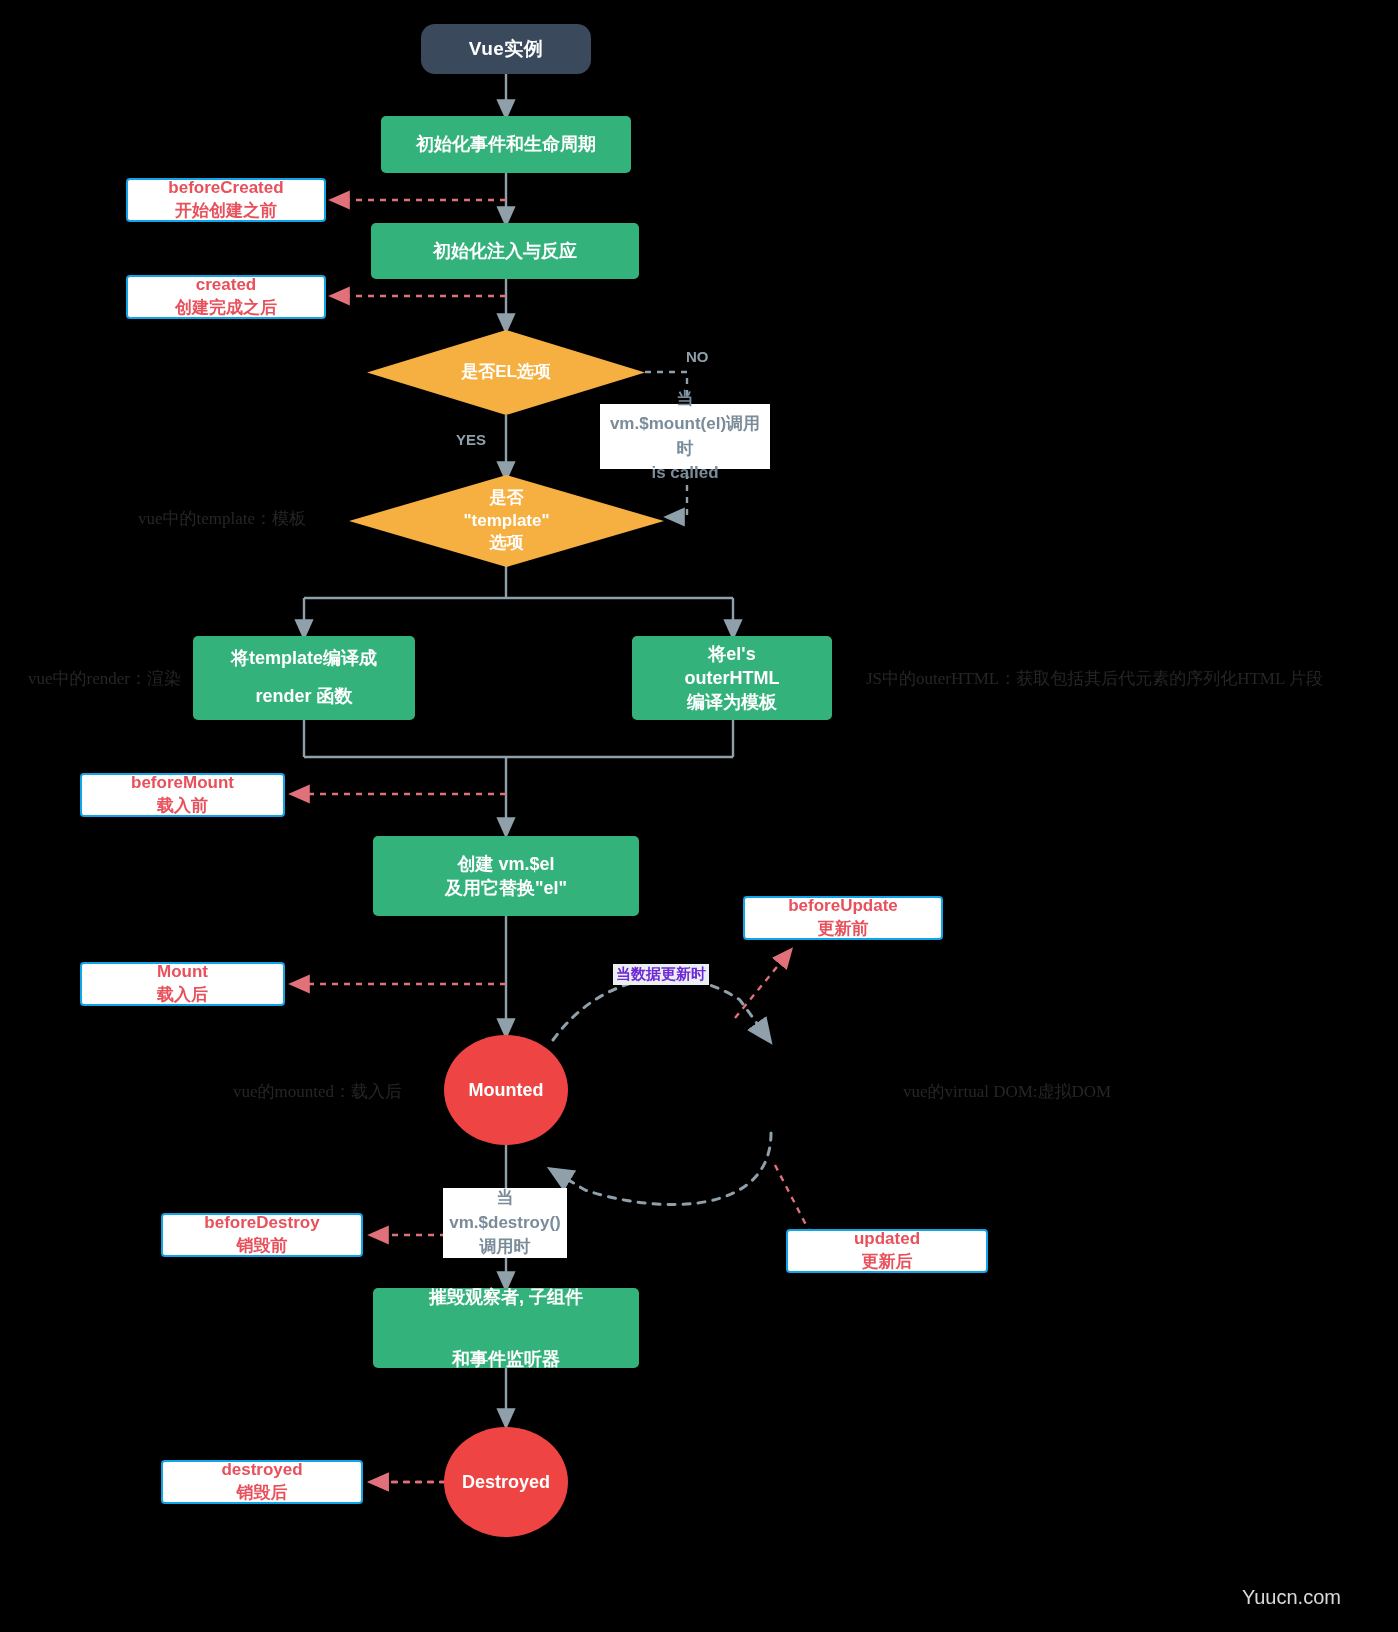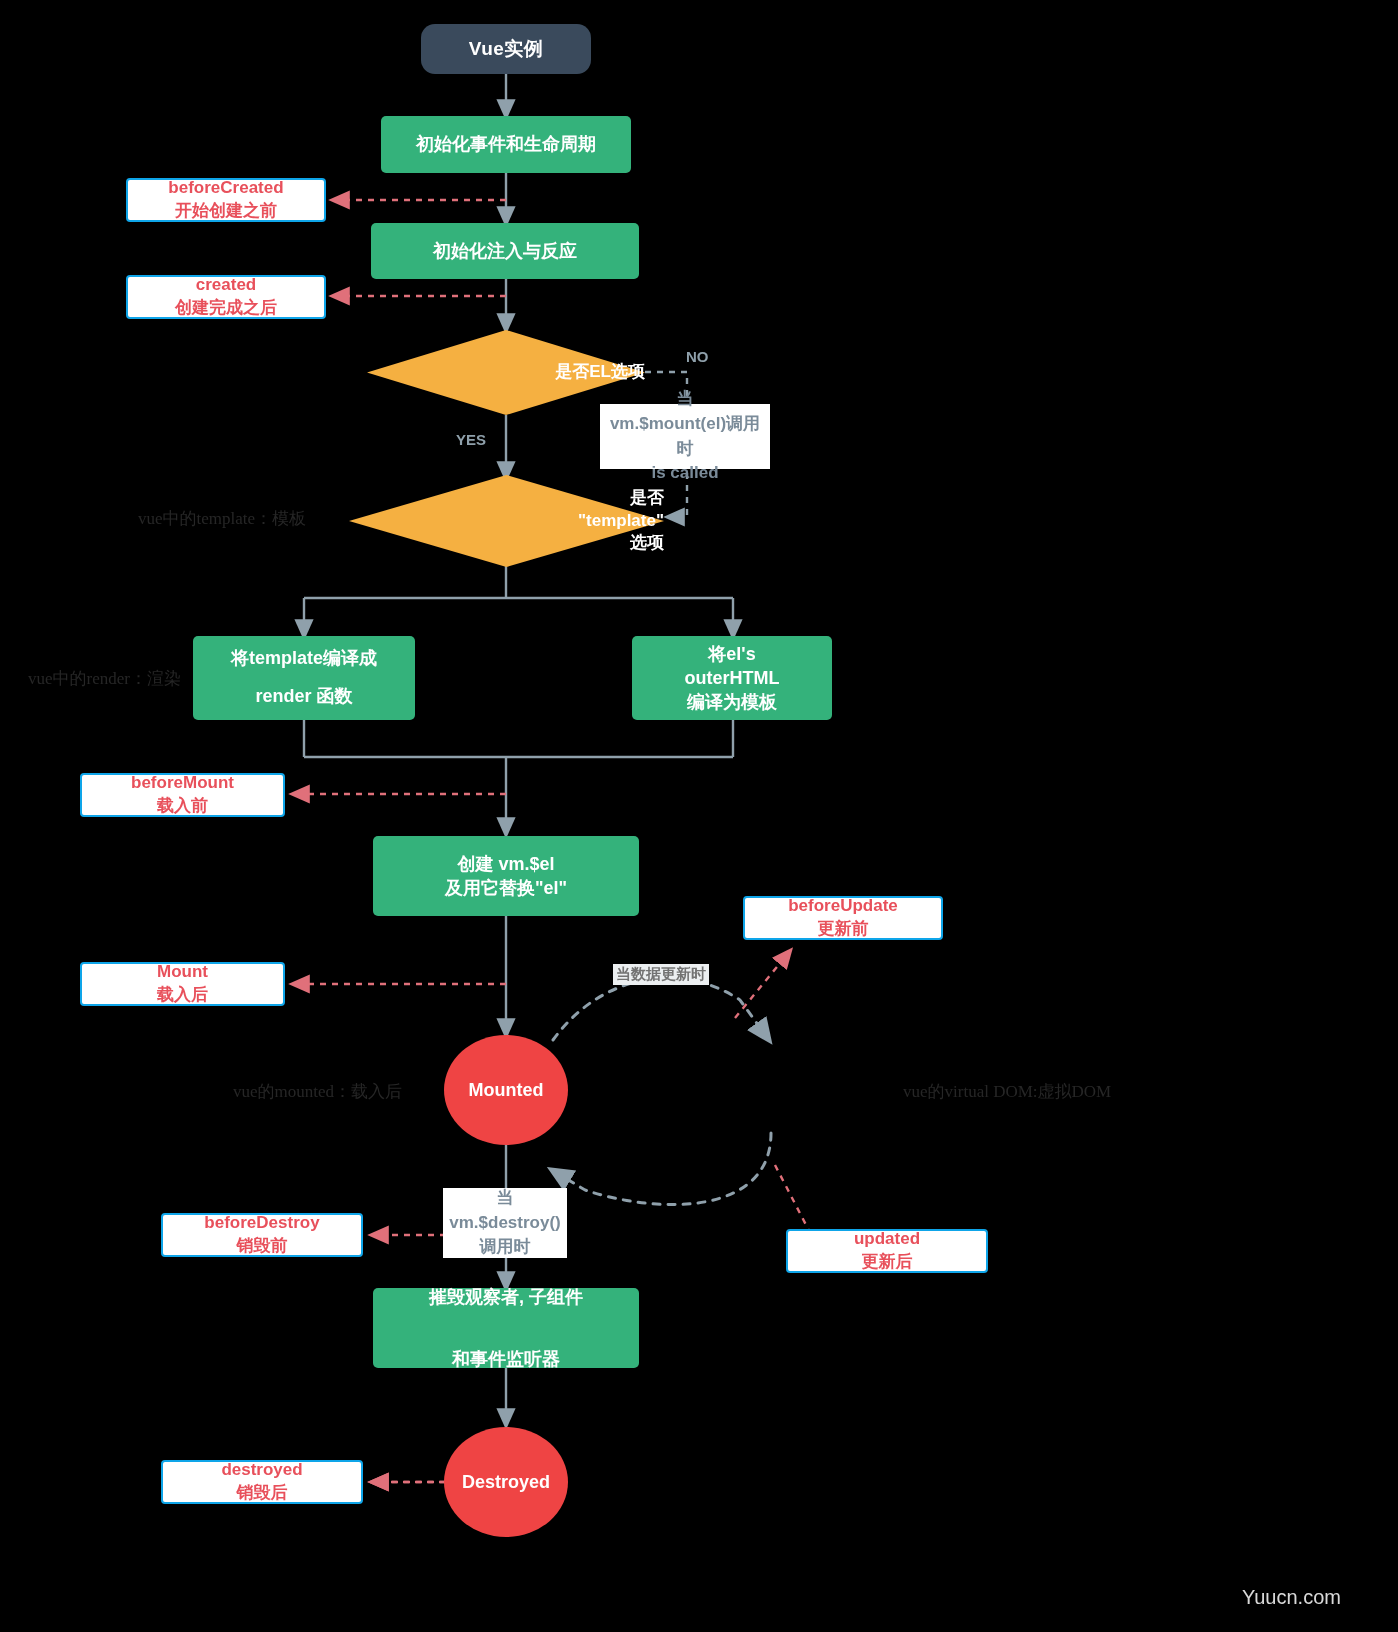--- a/index.html
+++ b/index.html
@@ -18,36 +18,36 @@
   .n-root { background:#3a4a5c; color:#fff; border-radius:14px;
             font-size:19px; letter-spacing:.5px; }
 
   
   .n-green { background:#34b27b; color:#fff; border-radius:5px; font-size:18px; }
 
   
   .n-diamond { color:#fff; font-size:17px; }
   .n-diamond .dshape { position:absolute; inset:0; background:#f5b041;
         clip-path:polygon(50% 0%,100% 50%,50% 100%,0% 50%); }
-  .n-diamond .dlabel { position:relative; z-index:2; width:100%;text-align:right; }
+  .n-diamond .dlabel { position:relative; z-index:2; width:100%; }
 
   
   .n-hook { background:#fff; border:2px solid #0ea5e9; border-radius:4px;
             color:#e8505b; font-size:17px; }
   .n-hook .cn { color:#e8505b; }
 
   
   .n-circle { background:#ef4444; color:#fff; border-radius:50%; font-size:18px; }
 
   
   .n-note { background:#fff; color:#7a8b99; font-size:17px; font-weight:bold;
             line-height:1.45; padding:4px 6px; }
 
   
-  .n-curvelabel { background:#eceff1; color:#737373; font-size:15px;
+  .n-curvelabel { background:#eceff1; color:#6d28d9; font-size:15px;
                   font-weight:bold; padding:1px 3px; }
 
   
   .edge-label { position:absolute; color:#8fa0ab; font-size:15px; font-weight:bold; }
 
   
   .annot { position:absolute; color:#262626; font-size:17px;
            font-family:"Liberation Serif","DejaVu Serif",serif;
            white-space:nowrap; }
 
@@ -241,20 +241,21 @@
   <div class="n-curvelabel" style="position:absolute; left:613px; top:964px;">当数据更新时</div>
 
   <div class="edge-label" style="left:686px; top:348px;">NO</div>
 
   <div class="edge-label" style="left:456px; top:431px;">YES</div>
 
   <div class="annot" style="left:138px; top:507px;">vue中的template：模板</div>
 
   <div class="annot" style="left:28px; top:667px;">vue中的render：渲染</div>
 
+  <div class="annot" style="left:866px; top:667px;">JS中的outerHTML：获取包括其后代元素的序列化HTML 片段</div>
 
   <div class="annot" style="left:233px; top:1080px;">vue的mounted：载入后</div>
 
   <div class="annot" style="left:903px; top:1080px;">vue的virtual DOM:虚拟DOM</div>
 
   <div class="watermark" style="left:1242px; top:1578px;">Yuucn.com</div>
 
 </div>
 
 </body></html>

